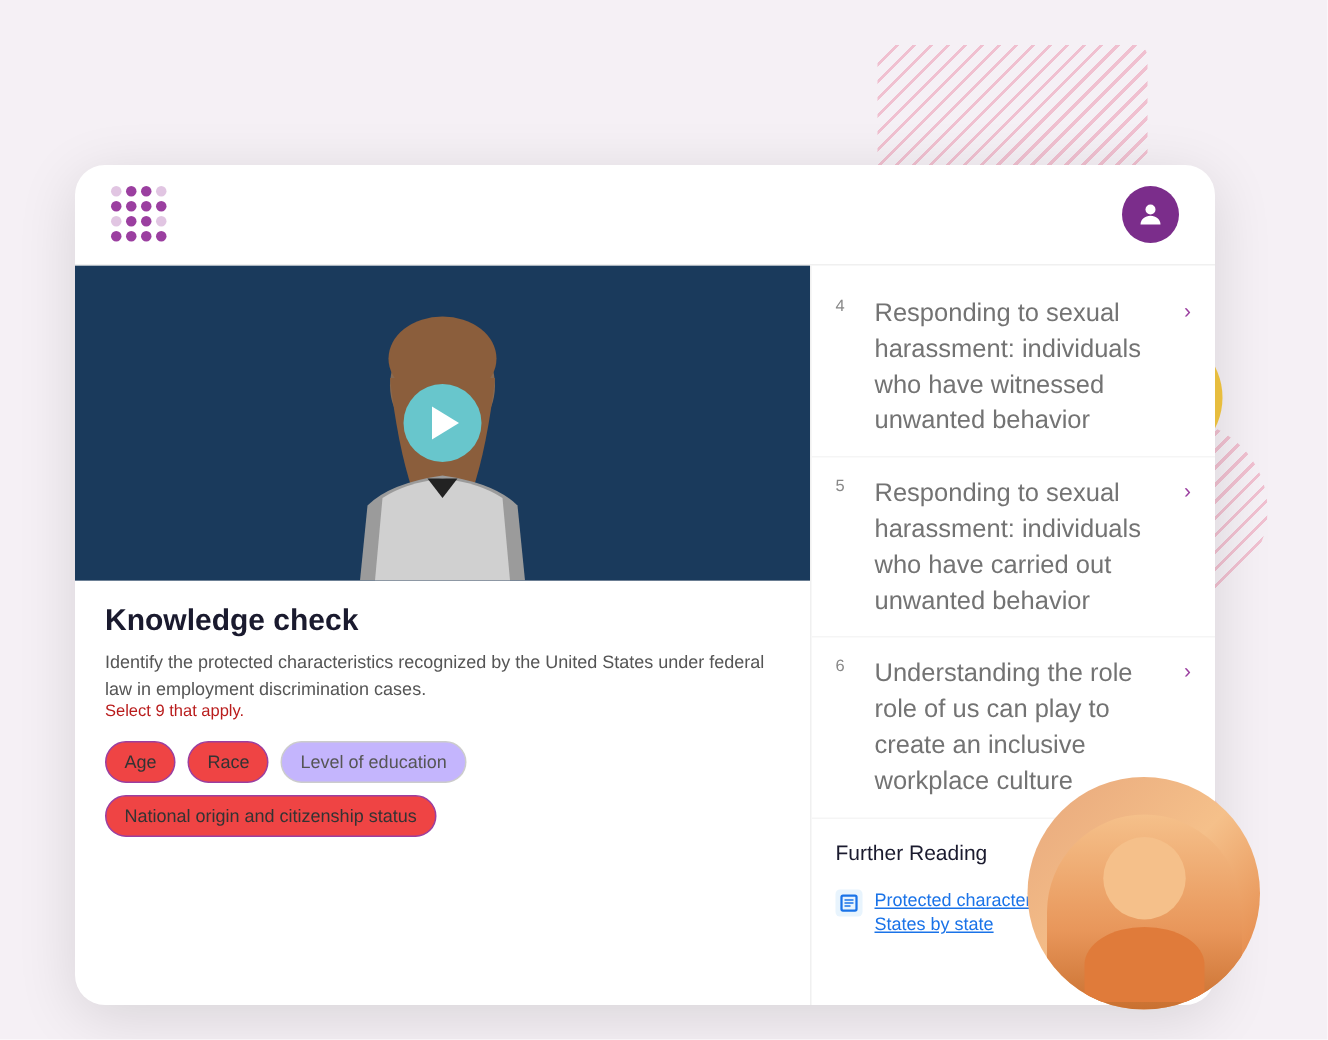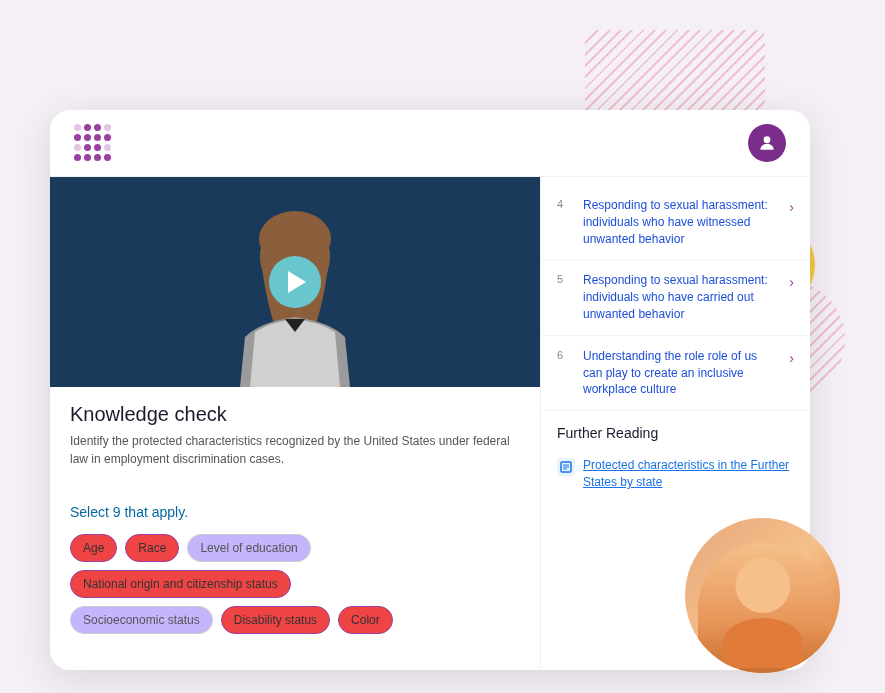--- a/index.html
+++ b/index.html
@@ -222,35 +222,34 @@
       border-left: 18px solid white;
       margin-left: 4px;
     }
 
     
     .knowledge-section {
       padding: 16px 20px;
     }
     .knowledge-title {
       font-size: 20px;
-      font-weight: 400;
+      font-weight: 700;
       color: #1a1a2e;
       margin-bottom: 6px;
     }
     .knowledge-desc {
       font-size: 12px;
       color: #555;
       line-height: 1.5;
       margin-bottom: 0;
     }
     .knowledge-select {
-      font-size: 14px;
-      color: #0369a1;
+      font-size: 11px;
+      color: #b91c1c;
       margin-bottom: 14px;
-      margin-top: 36px;
     }
 
     
     .tags-row {
       display: flex;
       flex-wrap: wrap;
       gap: 8px;
       margin-bottom: 8px;
     }
     .tag {
@@ -288,22 +287,22 @@
       gap: 10px;
       cursor: pointer;
     }
     .lesson-number {
       font-size: 11px;
       color: #888;
       min-width: 16px;
       padding-top: 1px;
     }
     .lesson-text {
-      font-size: 12px;
-      color: #1d4ed8;
+      font-size: 17px;
+      color: #737373;
       line-height: 1.4;
       flex: 1;
     }
     .lesson-chevron {
       color: #9b3fa0;
       font-size: 14px;
       padding-top: 2px;
     }
 
     .further-reading {
@@ -419,25 +418,20 @@
         <div class="knowledge-select">Select 9 that apply.</div>
 
         <div class="tags-row">
           <div class="tag selected"><span>Age</span></div>
           <div class="tag selected"><span>Race</span></div>
           <div class="tag muted"><span>Level of education</span></div>
           <div class="tag selected"><span>National origin and citizenship status</span></div>
         </div>
 
 
-        <div class="tags-row">
-          <div class="tag muted"><span>Socioeconomic status</span></div>
-          <div class="tag selected"><span>Disability status</span></div>
-          <div class="tag selected"><span>Color</span></div>
-        </div>
 
       </div>
     </div>
 
     <div class="right-panel">
 
       <div id="lessons-container">
           <div class="lesson-item">
     <span class="lesson-number">4</span>
     <span class="lesson-text">Responding to sexual harassment: individuals who have witnessed unwanted behavior</span>

